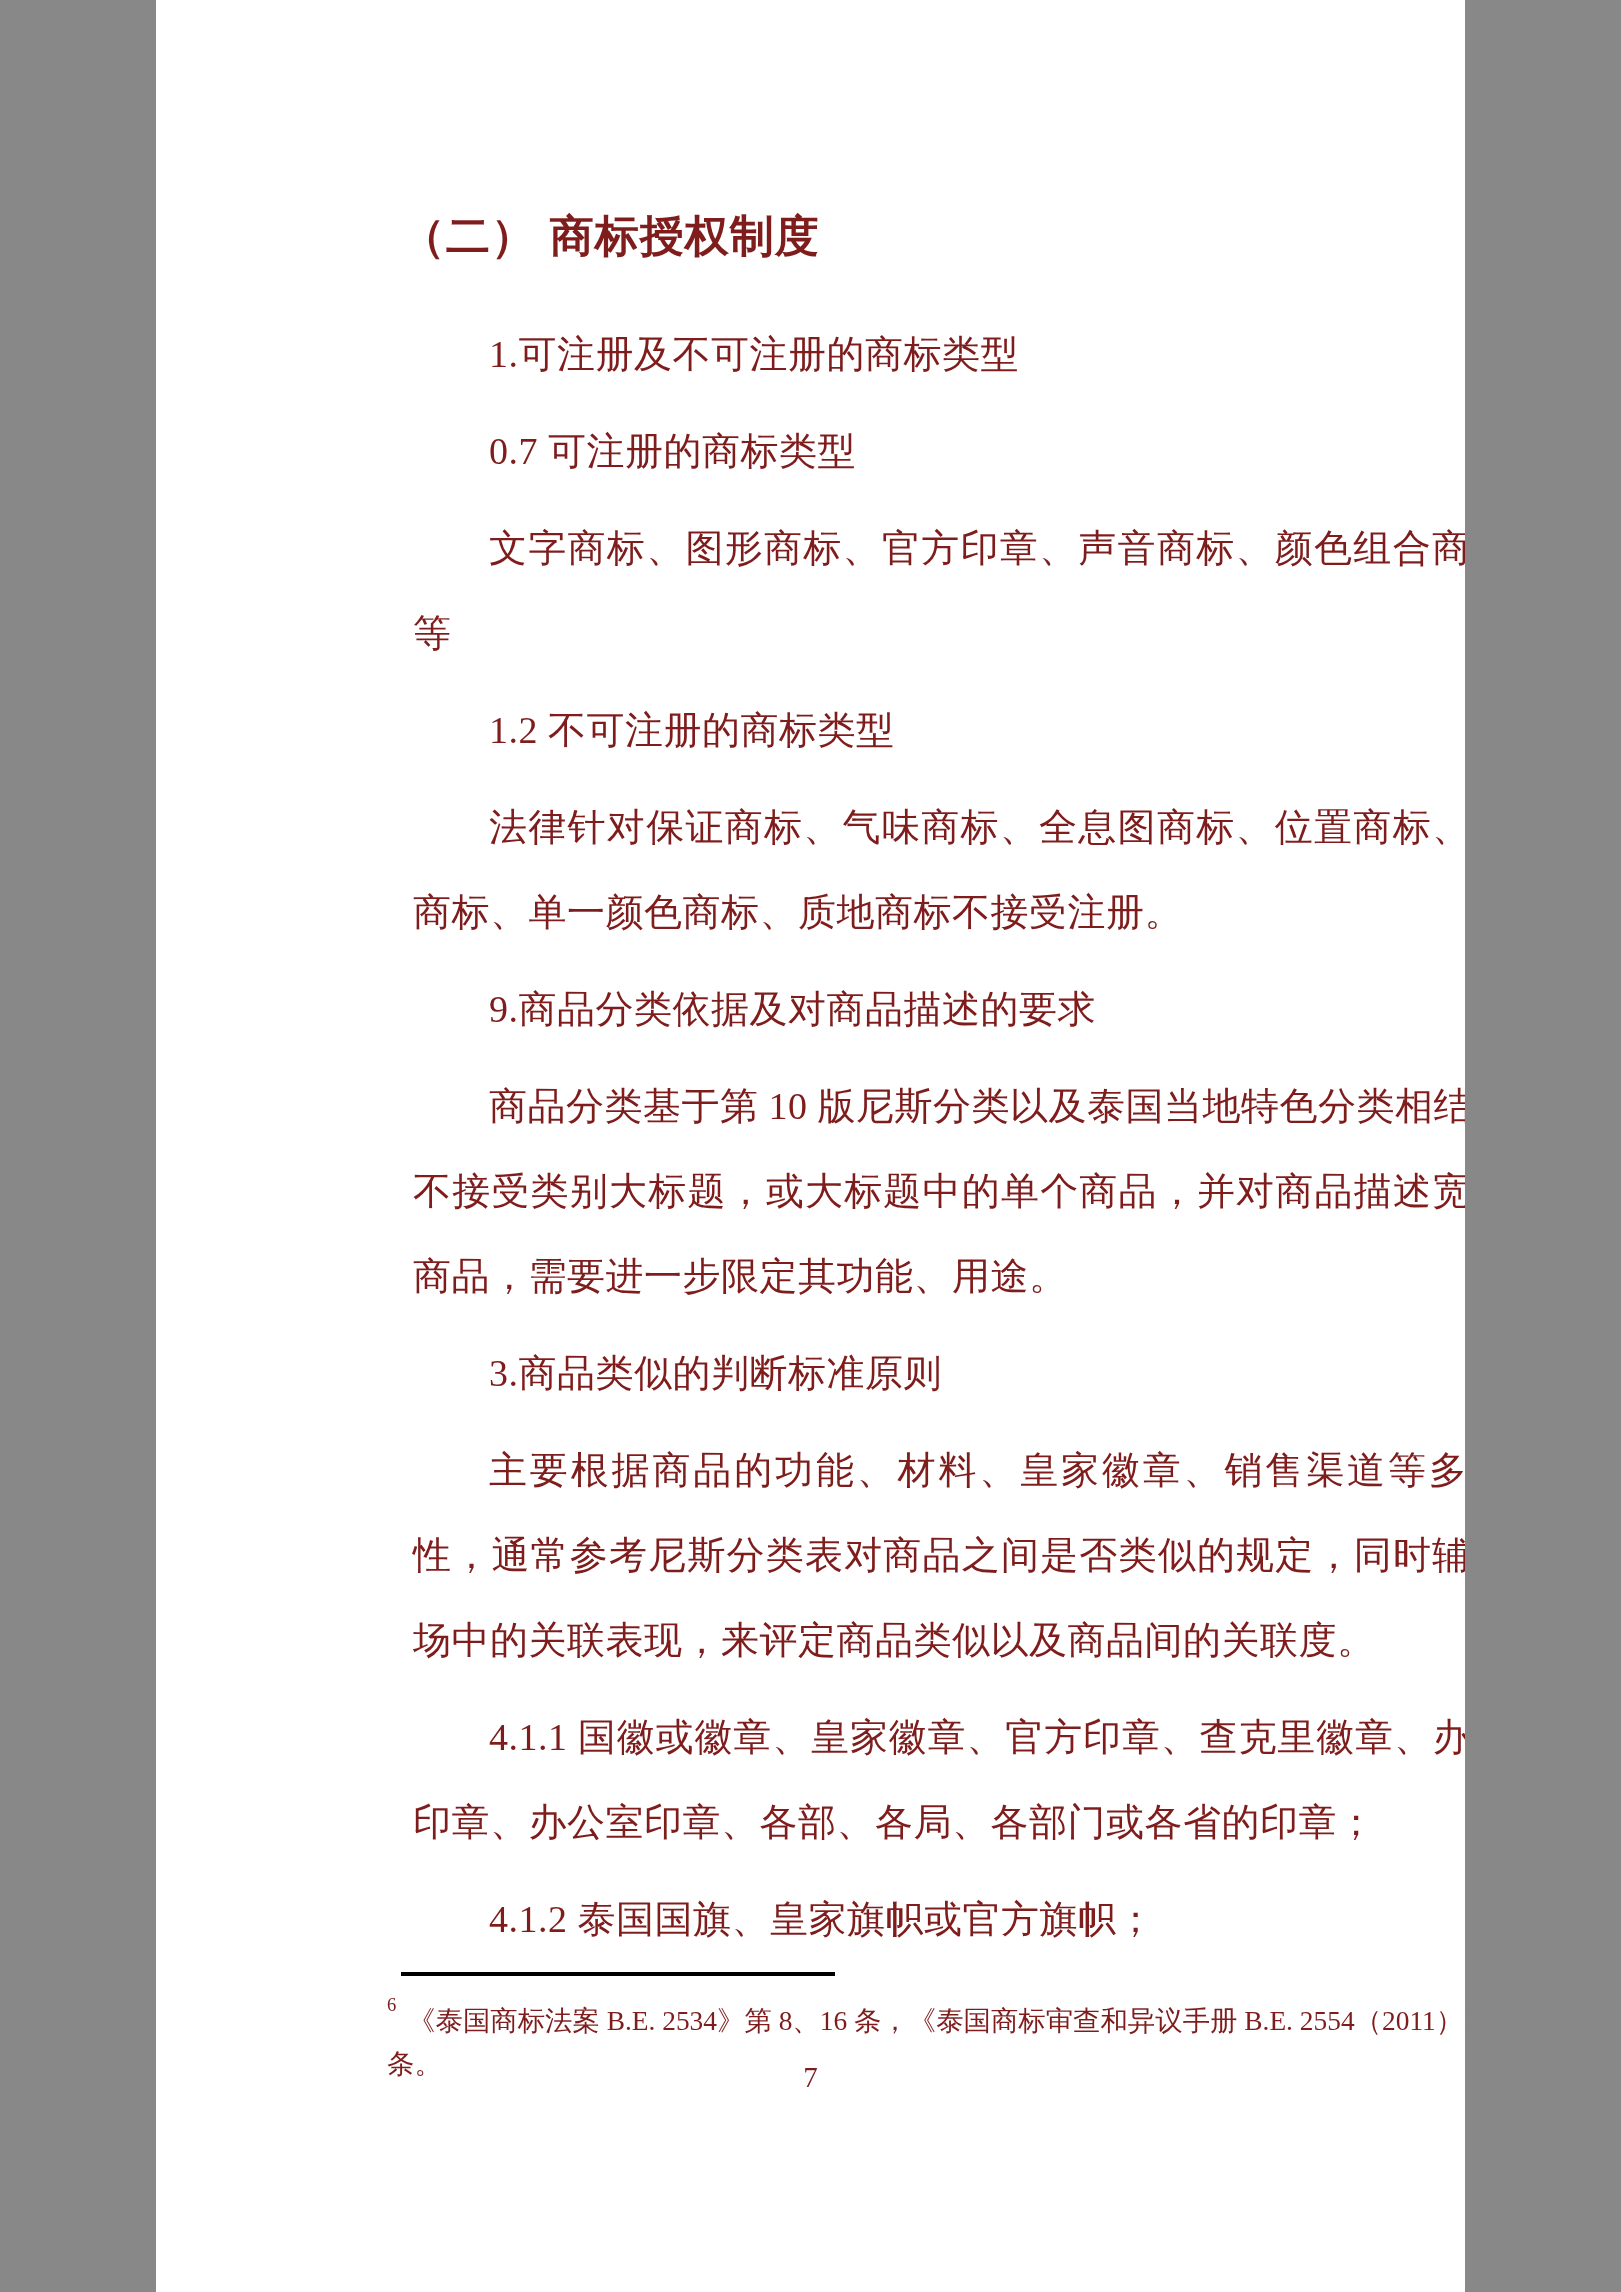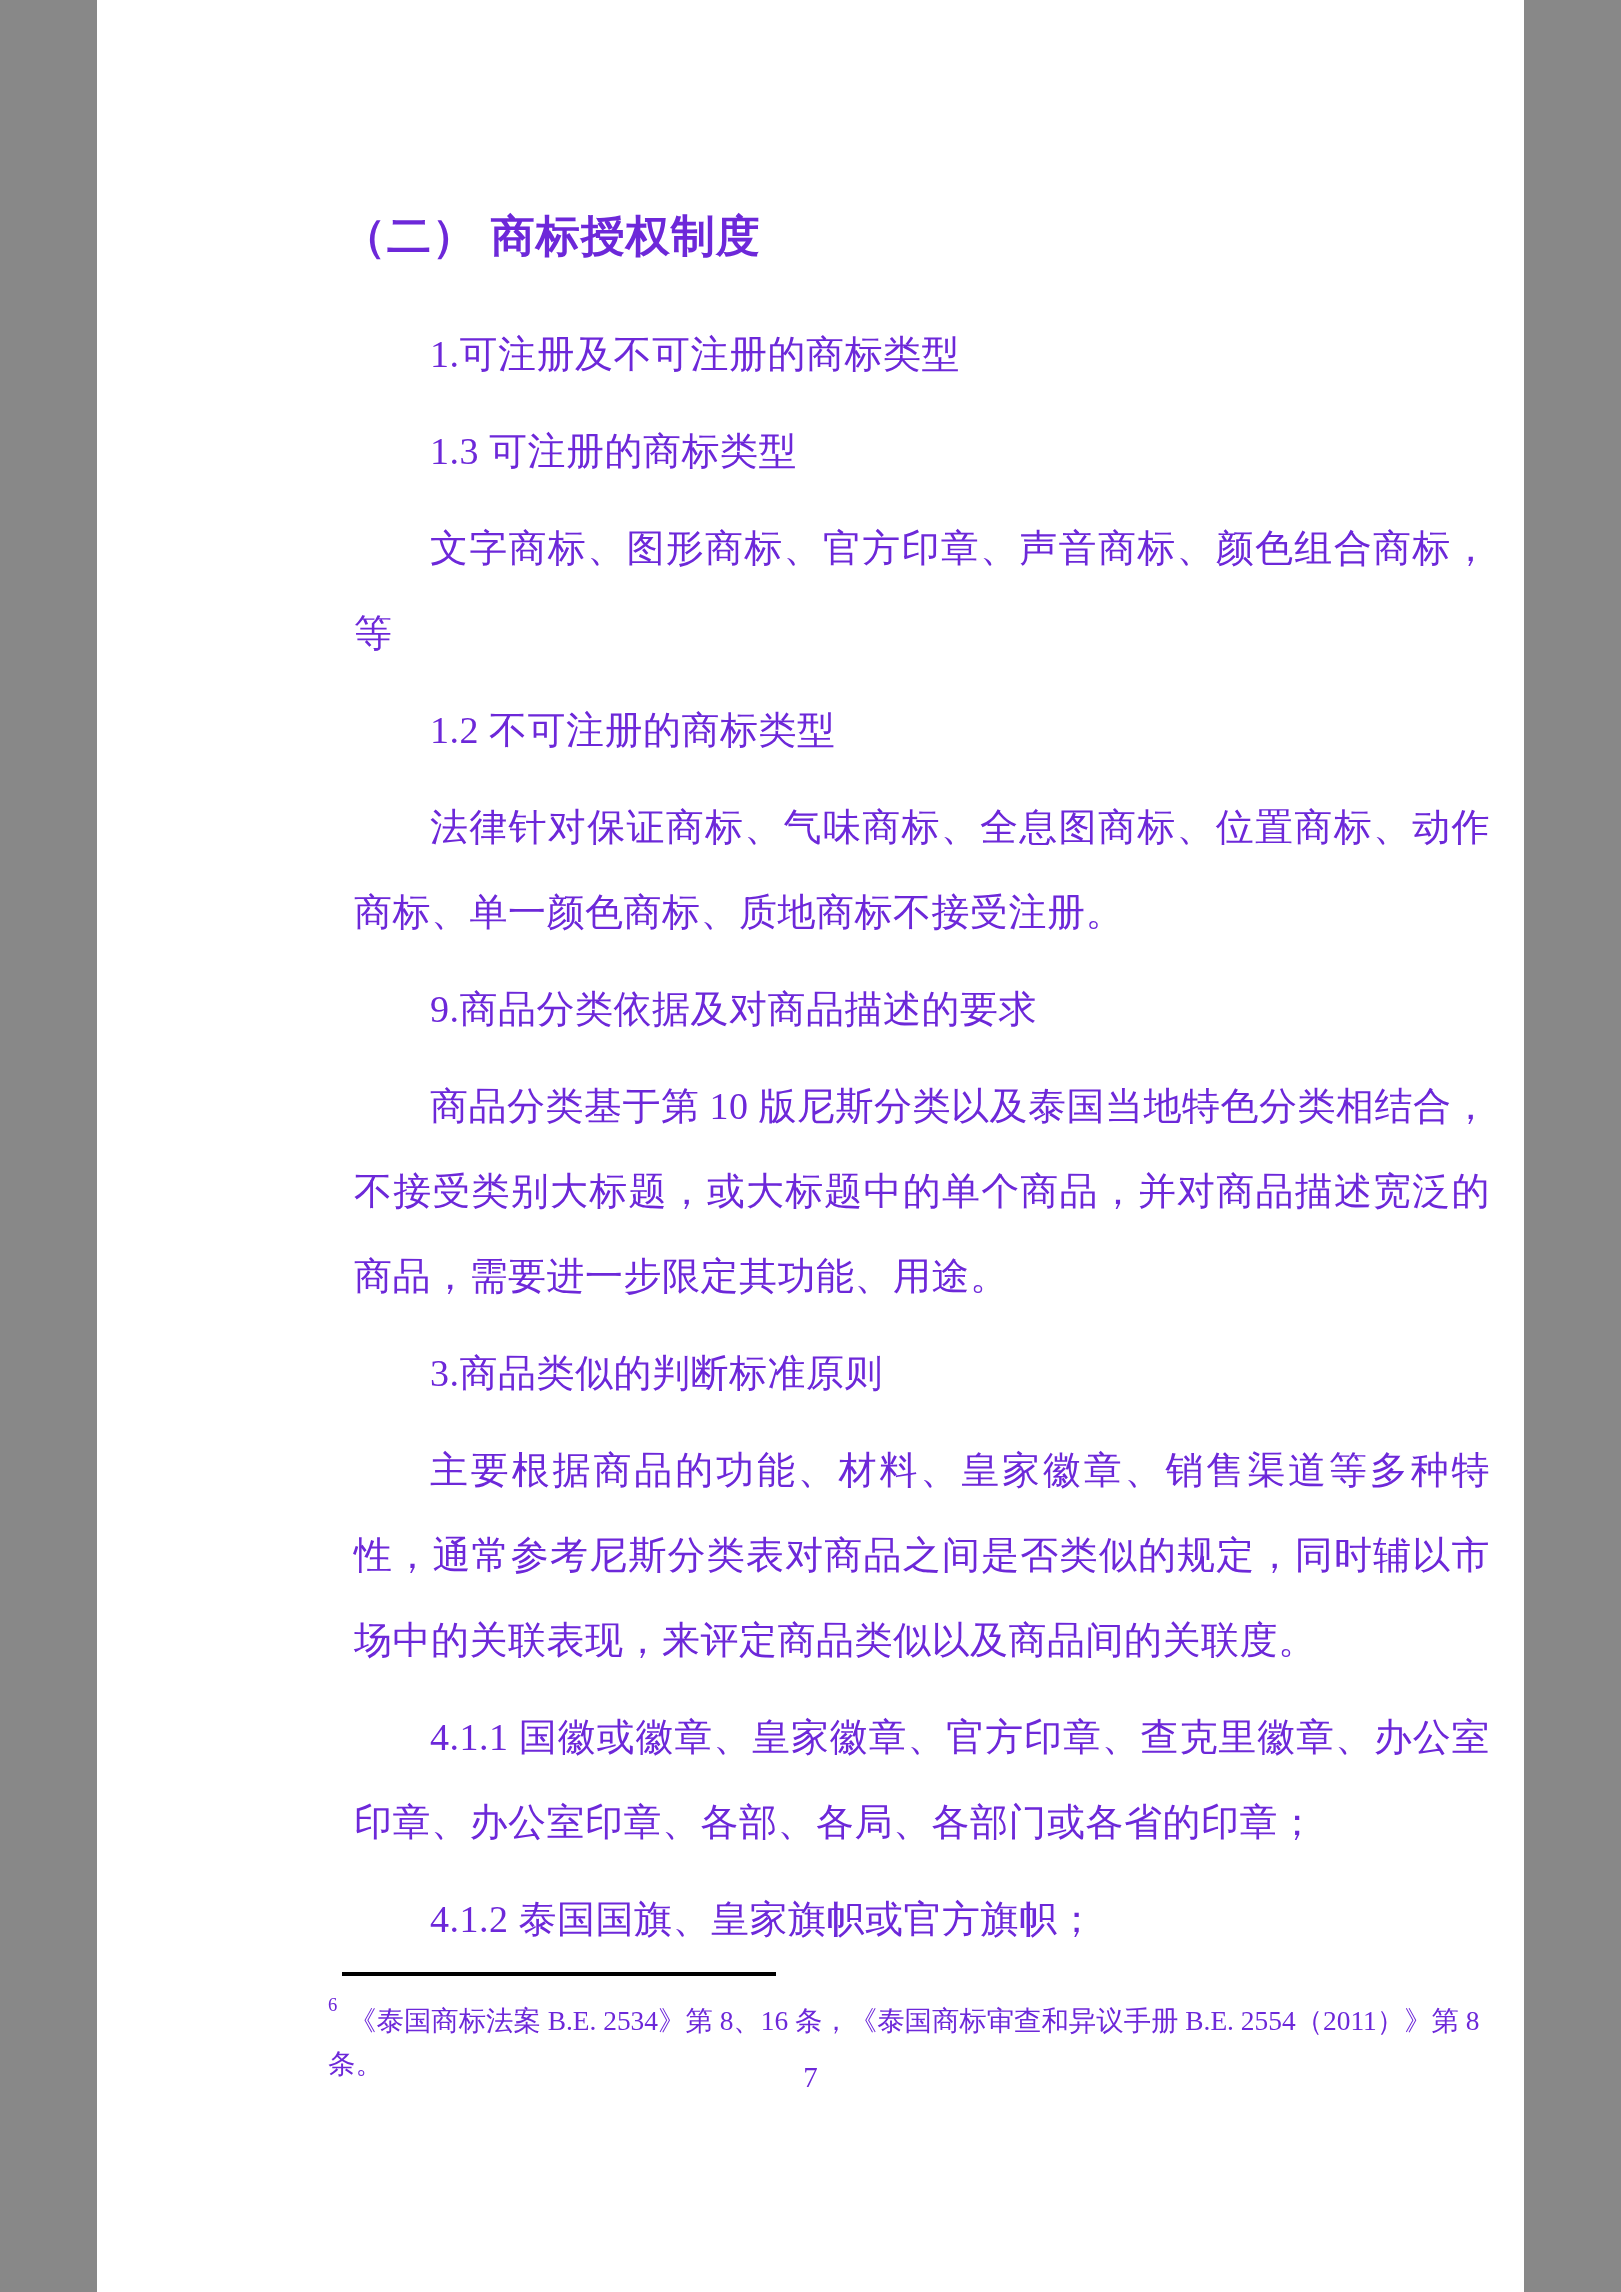--- a/index.html
+++ b/index.html
@@ -1,22 +1,22 @@
 <!DOCTYPE html>
 <html><head>
 <meta charset="utf-8">
 <style>
   html, body { margin:0; padding:0; background:#888; }
   .page {
     position: relative;
-    width: 1427px;
+    width: 1309px;
     height: 2293px;
     margin: 0 auto;
     background: #ffffff;
-    color: #6d28d9;
+    color: #7f1d1d;
     font-family: "Liberation Serif", "DejaVu Serif", serif;
     overflow: hidden;
   }
   .content {
     position: absolute;
     left: 245px;
     top: 208px;
     width: 1160px;
   }
   .heading {
@@ -80,21 +80,21 @@
 </head>
 <body>
 
 <div class="page">
 
   <div class="content">
     <h1 class="heading"><span class="heading-number">（二）</span><span>商标授权制度</span></h1>
 
     <div class="body">
       <p>1.可注册及不可注册的商标类型</p>
-      <p>1.3 可注册的商标类型</p>
+      <p>0.7 可注册的商标类型</p>
       <p>文字商标、图形商标、官方印章、声音商标、颜色组合商标，等</p>
       <p>1.2 不可注册的商标类型</p>
       <p>法律针对保证商标、气味商标、全息图商标、位置商标、动作商标、单一颜色商标、质地商标不接受注册。</p>
       <p>9.商品分类依据及对商品描述的要求</p>
       <p>商品分类基于第 10 版尼斯分类以及泰国当地特色分类相结合，不接受类别大标题，或大标题中的单个商品，并对商品描述宽泛的商品，需要进一步限定其功能、用途。</p>
       <p>3.商品类似的判断标准原则</p>
       <p>主要根据商品的功能、材料、皇家徽章、销售渠道等多种特性，通常参考尼斯分类表对商品之间是否类似的规定，同时辅以市场中的关联表现，来评定商品类似以及商品间的关联度。</p>
       <p>4.1.1 国徽或徽章、皇家徽章、官方印章、查克里徽章、办公室印章、办公室印章、各部、各局、各部门或各省的印章；</p>
       <p>4.1.2 泰国国旗、皇家旗帜或官方旗帜；</p>
     </div>

